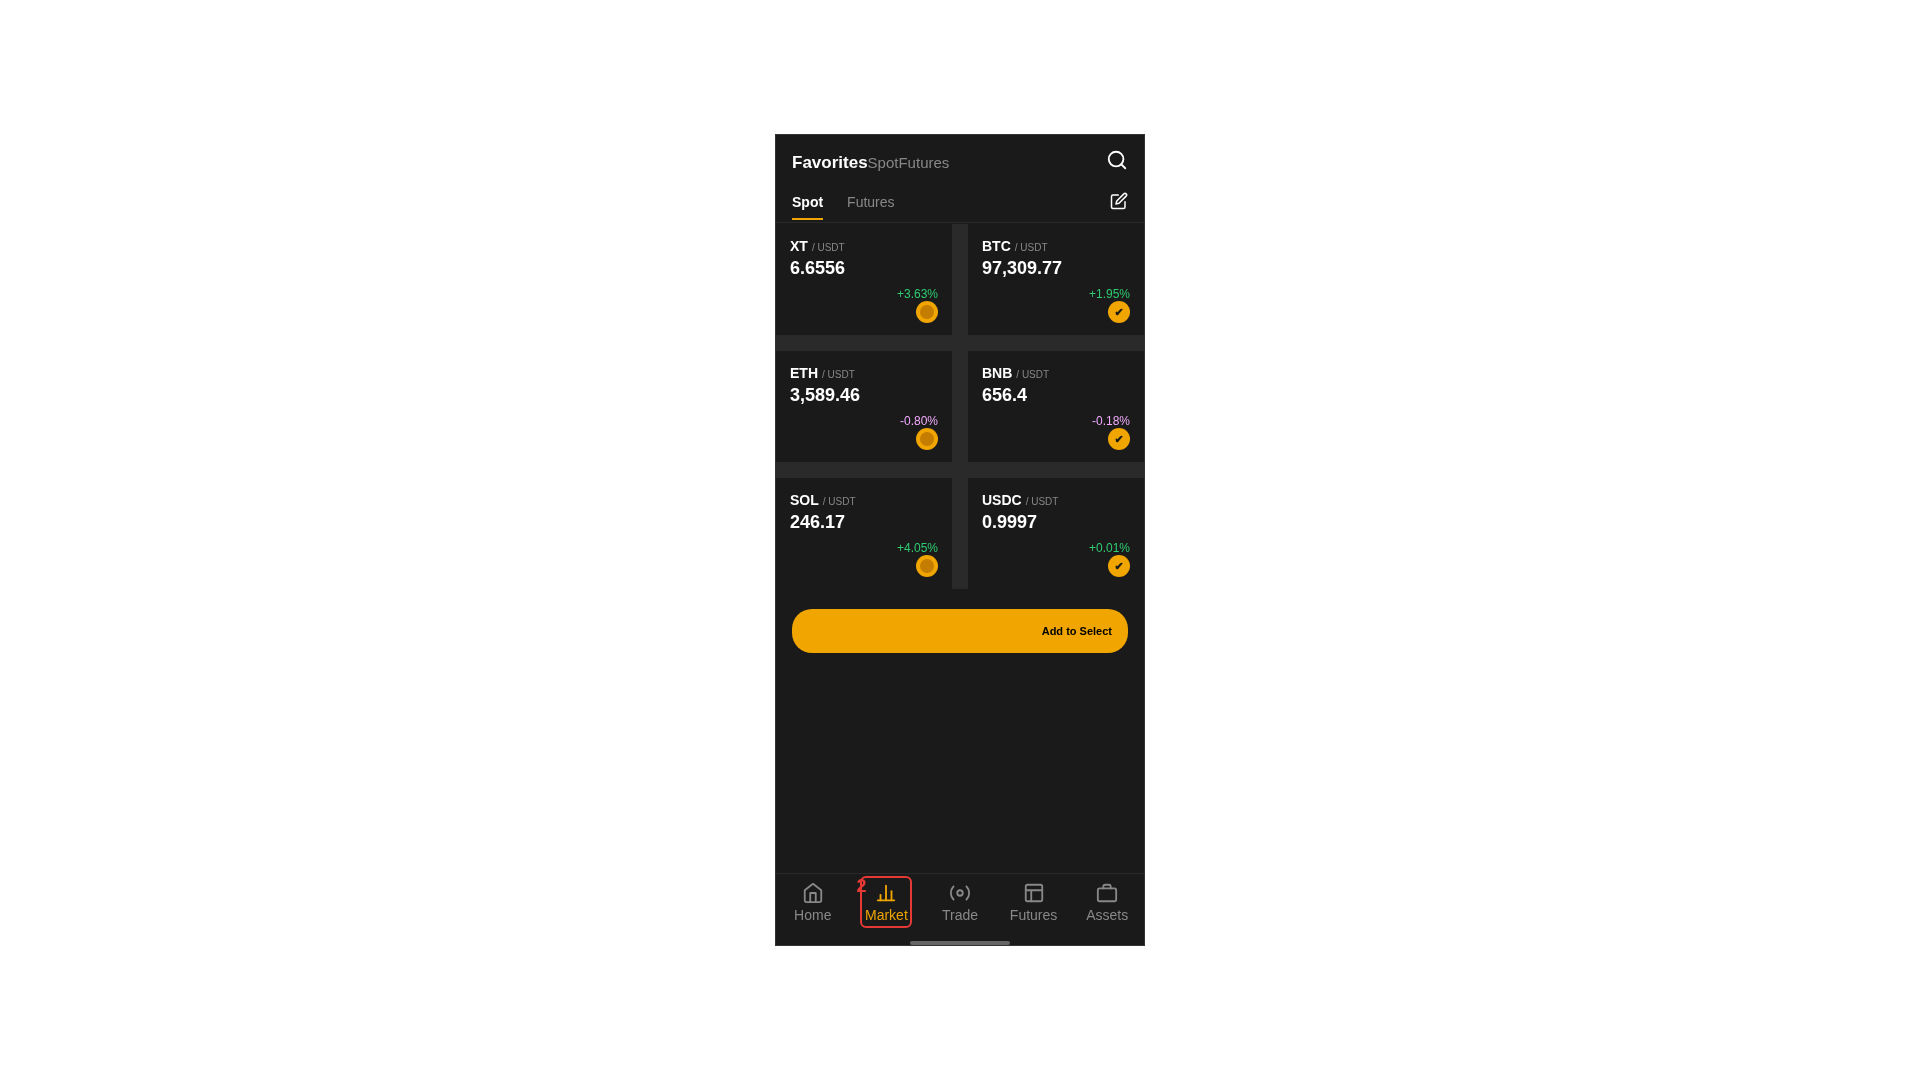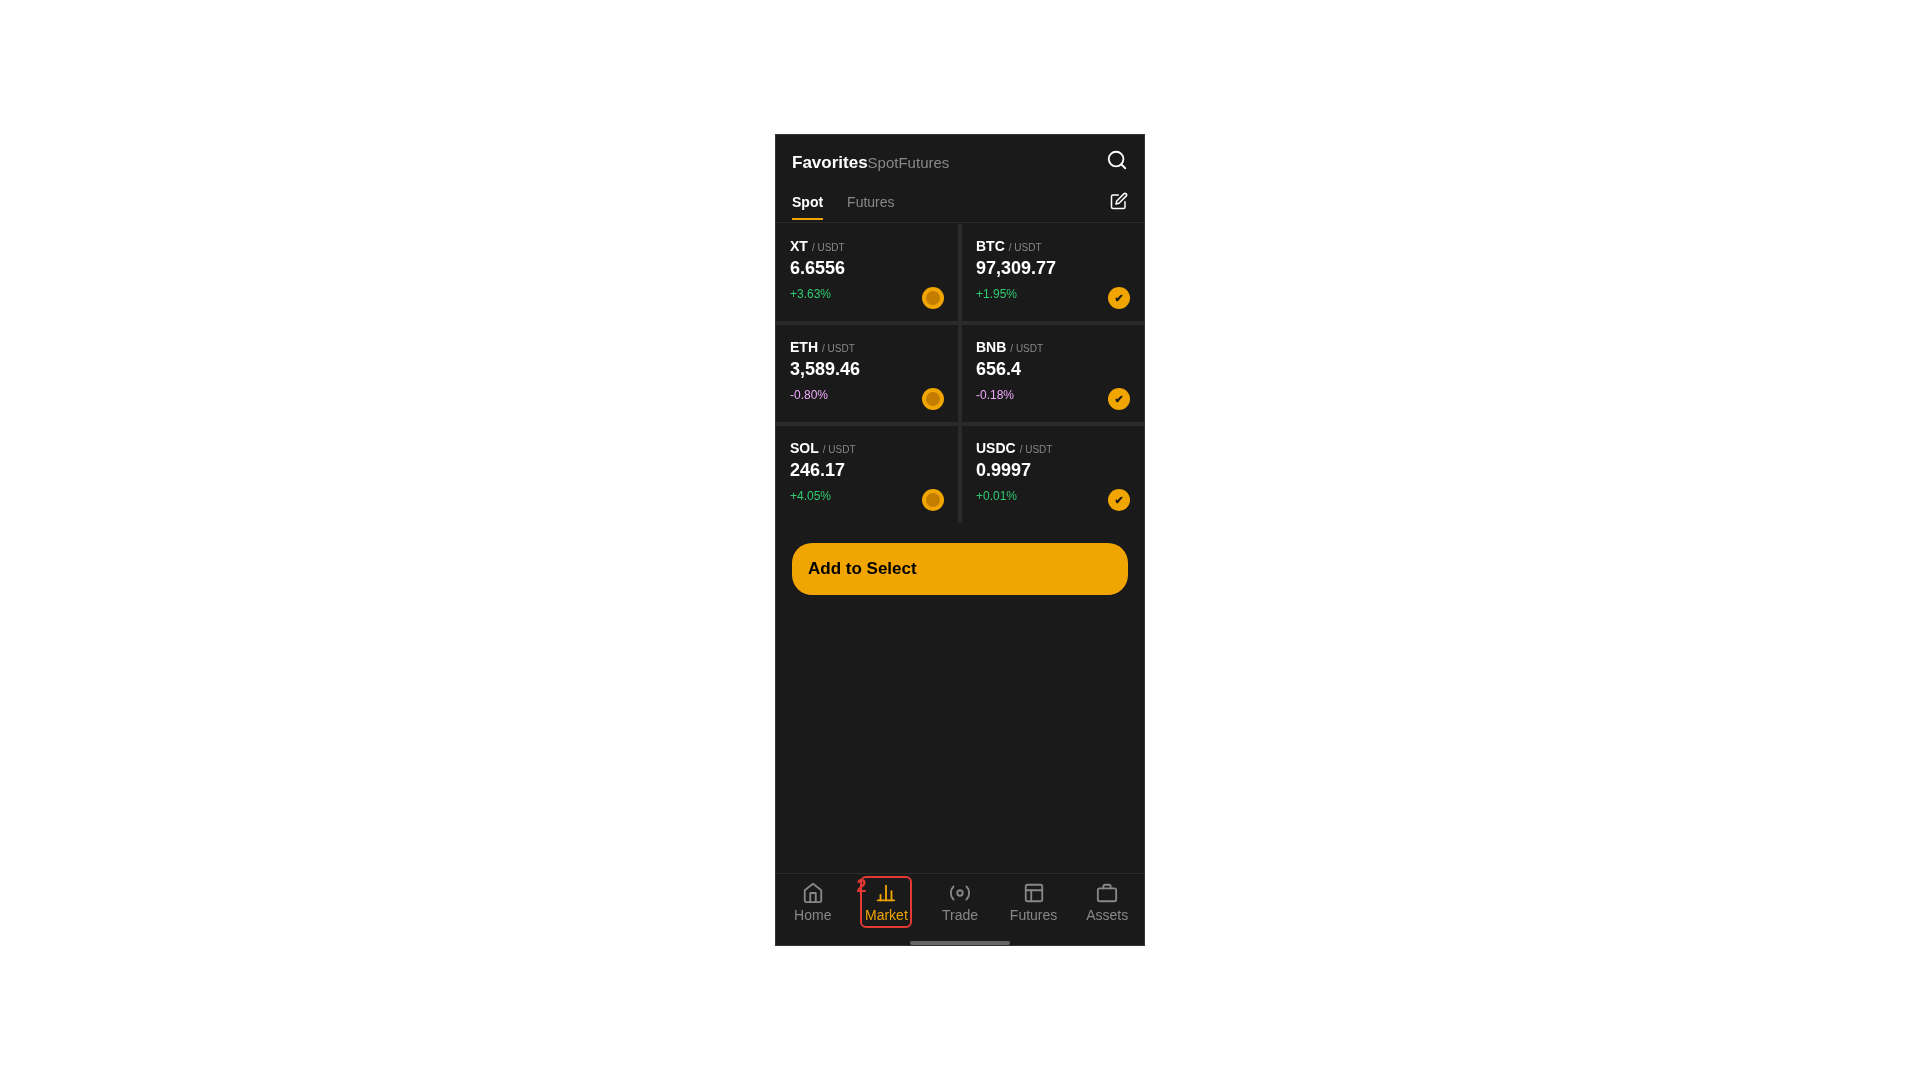--- a/index.html
+++ b/index.html
@@ -76,21 +76,21 @@
     .edit-icon {
       color: #fff;
       font-size: 16px;
       cursor: pointer;
       padding-bottom: 8px;
     }
     
     .grid {
       display: grid;
       grid-template-columns: 1fr 1fr;
-      gap: 4px;
+      gap: 16px;
       background: #2a2a2a;
       margin-top: 1px;
     }
     .grid-cell {
       background: #1a1a1a;
       padding: 14px 14px 12px;
       cursor: pointer;
     }
     .cell-header {
       display: flex;
@@ -108,22 +108,23 @@
       color: #888;
     }
     .cell-price {
       font-size: 18px;
       font-weight: 600;
       color: #fff;
       margin-bottom: 8px;
     }
     .cell-footer {
       display: flex;
-      align-items: flex-start;
+      align-items: flex-end;
       justify-content: space-between;
+      flex-direction: column;
     }
     .cell-change {
       font-size: 12px;
     }
     .positive { color: #2ecc71; }
     .negative { color: #f0abfc; }
     .coin-badge {
       width: 22px;
       height: 22px;
       background: #f0a500;
@@ -158,25 +159,25 @@
     
     .add-btn-container {
       padding: 20px 16px;
     }
     .add-btn {
       width: 100%;
       padding: 16px;
       background: #f0a500;
       border: none;
       border-radius: 20px;
-      font-size: 17px;
+      font-size: 11px;
       font-weight: 600;
       color: #000;
       cursor: pointer;
-      text-align: left;
+      text-align: right;
     }
     
     .spacer { flex: 1; }
     
     .bottom-nav {
       display: flex;
       background: #1a1a1a;
       border-top: 1px solid #2a2a2a;
       padding: 8px 0 12px;
       position: relative;

